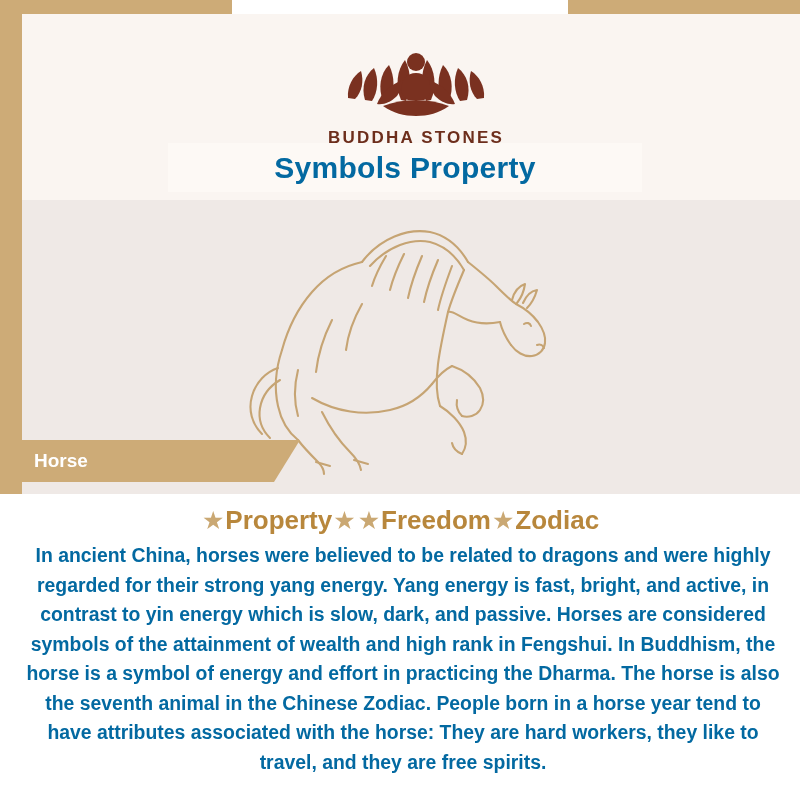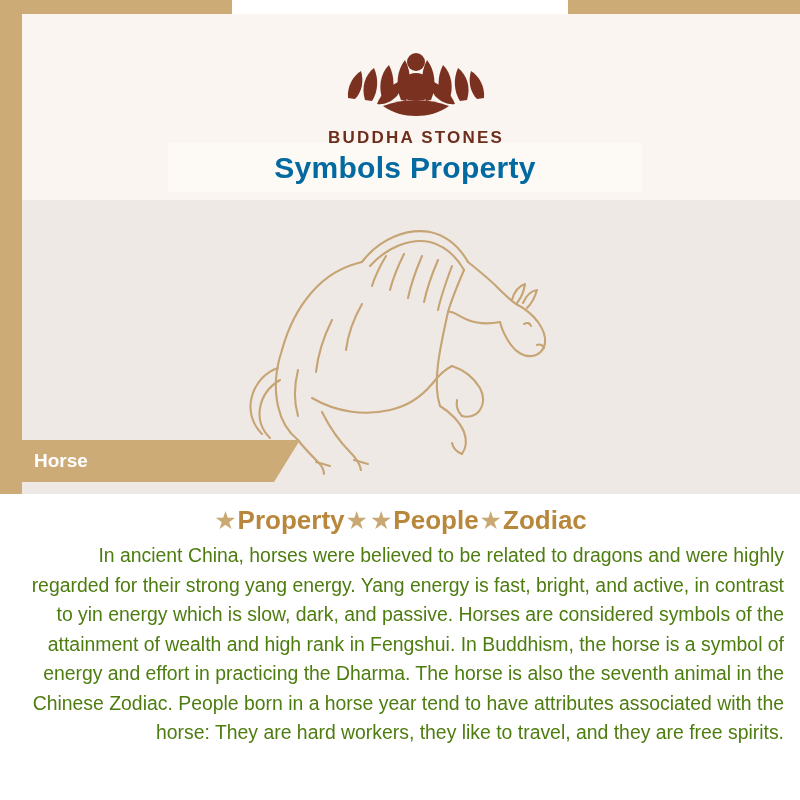--- a/index.html
+++ b/index.html
@@ -196,24 +196,25 @@
   }
 
   
   .body-text {
     position: absolute;
     left: 22px;
     top: 541px;
     width: 762px;
     font-size: 19.4px;
     line-height: 29.5px;
-    color: #4d7c0f;
-    font-family: "Liberation Sans", sans-serif;
-    text-align: right;
+    color: #0369a1;
+    font-family: "Liberation Sans", sans-serif;
+    text-align: center;
     white-space: pre-wrap;
+    font-weight: bold;
   }
 </style>
 </head>
 <body>
 
 <div class="page">
 
   <div class="band-top-left"></div>
   <div class="band-top-right"></div>
   <div class="corner-tl"></div>
@@ -319,20 +320,20 @@
   <div class="tag">
     <span class="tag-label">Horse</span>
   </div>
   <div class="tag-notch"></div>
 
   <div class="keywords">
     <span class="kw-star">★</span>
     <span class="kw-word">Property</span>
     <span class="kw-star">★</span>
     <span class="kw-star">★</span>
-    <span class="kw-word">People</span>
+    <span class="kw-word">Freedom</span>
     <span class="kw-star">★</span>
     <span class="kw-word">Zodiac</span>
   </div>
 
   <div class="body-text">In ancient China, horses were believed to be related to dragons and were highly regarded for their strong yang energy. Yang energy is fast, bright, and active, in contrast to yin energy which is slow, dark, and passive. Horses are considered symbols of the attainment of wealth and high rank in Fengshui. In Buddhism, the horse is a symbol of energy and effort in practicing the Dharma. The horse is also the seventh animal in the Chinese Zodiac. People born in a horse year tend to have attributes associated with the horse: They are hard workers, they like to travel, and they are free spirits.</div>
 
 </div>
 
 </body></html>

